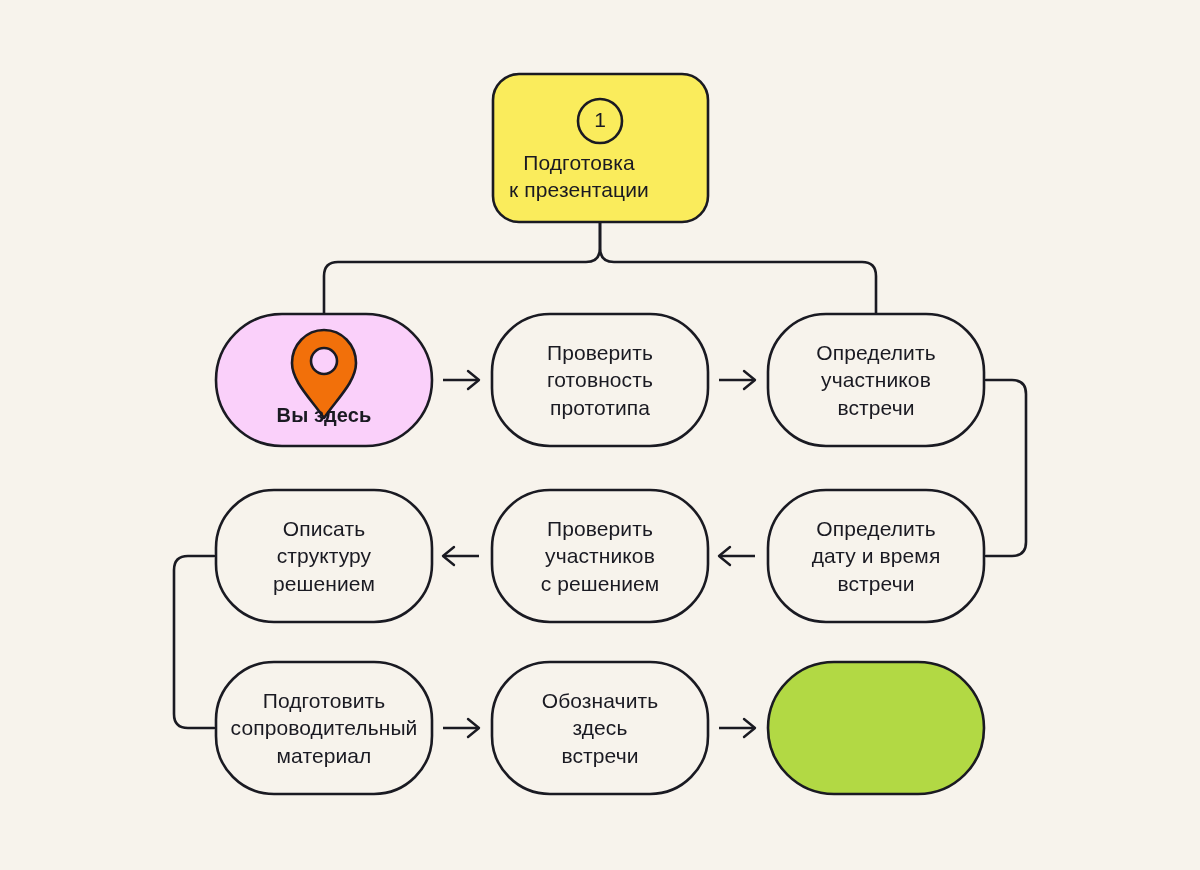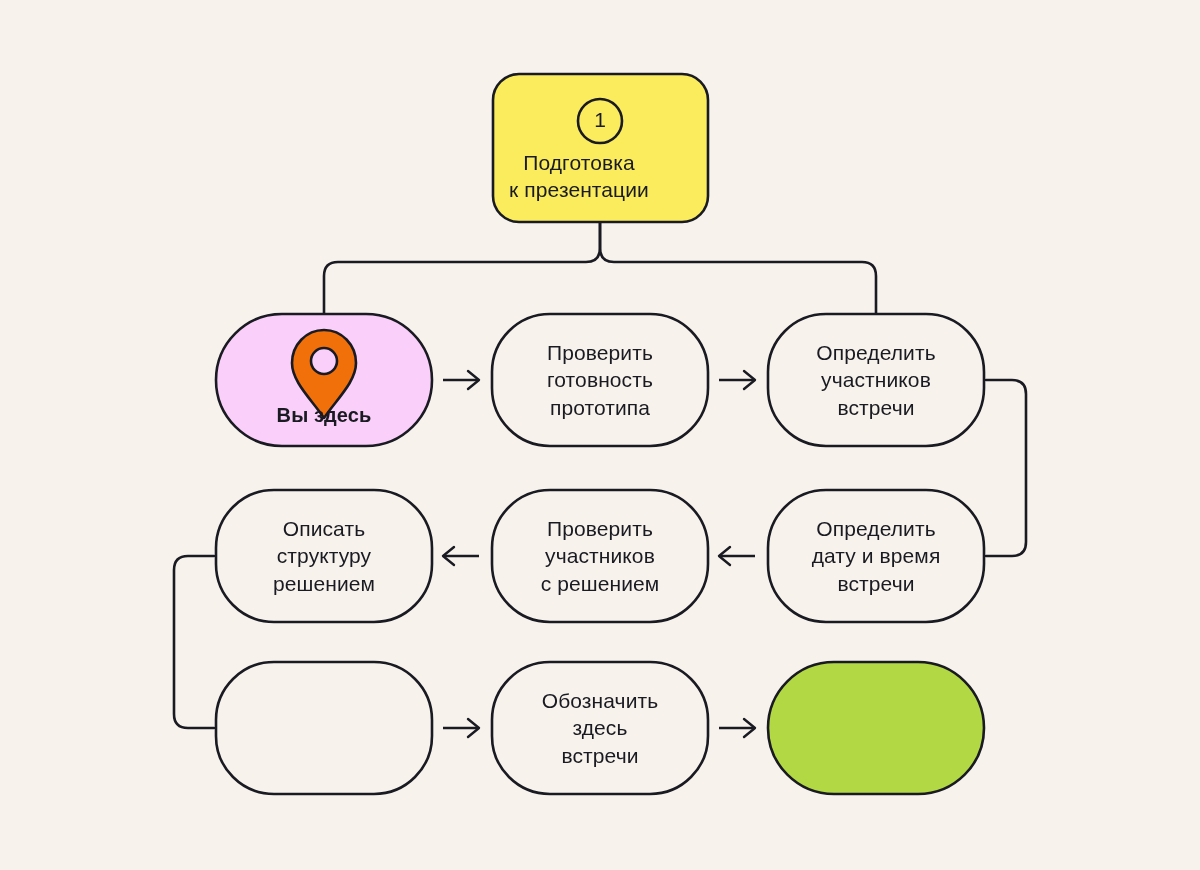--- a/index.html
+++ b/index.html
@@ -178,19 +178,22 @@
 встречи</div>
 
   <div class="label" style="left:492px; top:490px; width:216px; height:132px;">Проверить
 участников
 с решением</div>
 
   <div class="label" style="left:216px; top:490px; width:216px; height:132px;">Описать
 структуру
 решением</div>
 
+  <div class="label" style="left:211px; top:662px; width:226px; height:132px;">Подготовить
+сопроводительный
+материал</div>
 
   <div class="label" style="left:492px; top:662px; width:216px; height:132px;">Обозначить
 здесь
 встречи</div>
 
 
 </div>
 
 </body></html>

